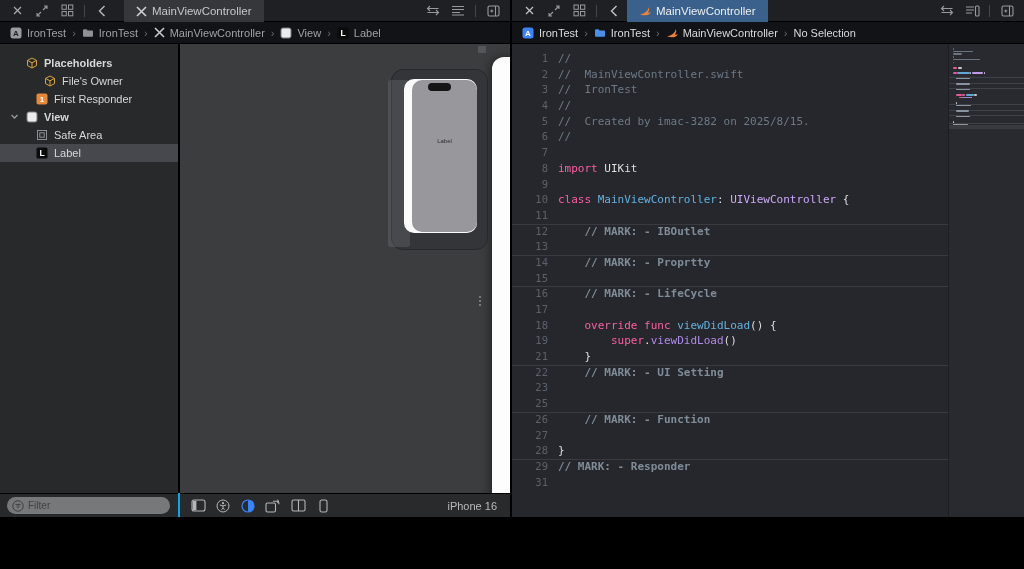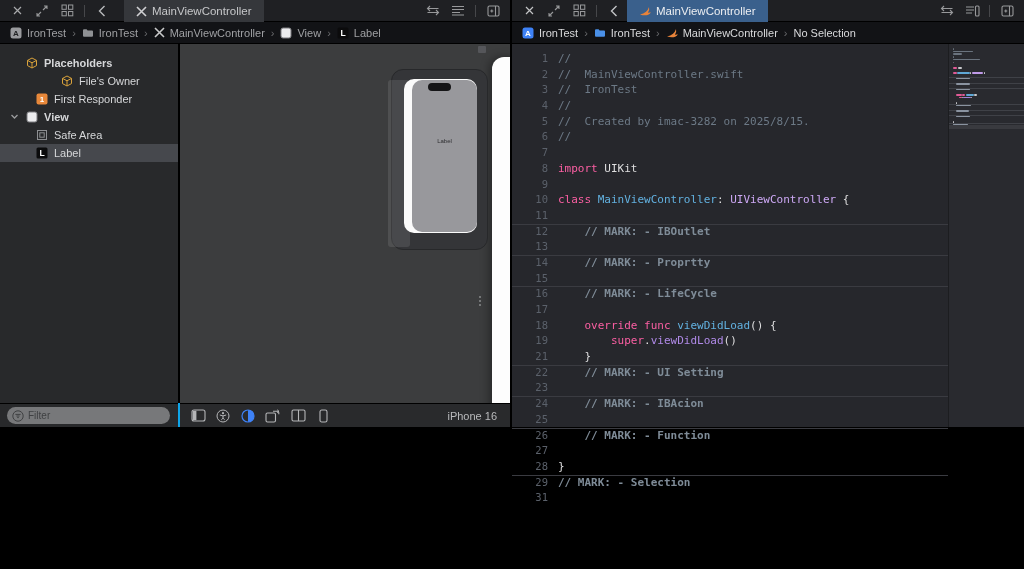--- a/index.html
+++ b/index.html
@@ -1,18 +1,18 @@
 <!DOCTYPE html>
 <html><head>
 <meta charset="utf-8">
 <style>
   * { margin:0; padding:0; box-sizing:border-box; }
   html,body { width:1024px; height:569px; background:#000; overflow:hidden; }
   body { font-family:"Liberation Sans", sans-serif; -webkit-font-smoothing:antialiased; }
-  .app { position:relative; width:1024px; height:427px; background:#0ea5e9; }
+  .app { position:relative; width:1024px; height:517px; background:#0ea5e9; }
 
   .pane { position:absolute; top:0; bottom:0; }
   .pane-left  { left:0;   width:510px; }
   .pane-right { left:512px; width:512px; }
   .pane-divider { position:absolute; top:0; bottom:0; left:510px; width:2px; background:#000; }
 
   
   .tabbar { position:absolute; left:0; right:0; top:0; height:22px; background:#1f2023;
             border-bottom:1px solid #000; display:flex; align-items:center; }
   .tb-left { display:flex; align-items:center; gap:9px; padding-left:9px; }
@@ -207,21 +207,21 @@
         <div class="outline-rows" id="outline-rows">
             <div class="outline-row bold" style="padding-left: 26px;">
               <span>
                 <svg width="12" height="12" viewBox="0 0 12 12" fill="none" stroke="#D9A23B" stroke-width="1">
                   <path d="M6 1l4.5 2.4v5.2L6 11 1.5 8.6V3.4z"></path>
                   <path d="M1.5 3.4L6 5.8l4.5-2.4M6 5.8V11"></path>
                 </svg>
               </span>
               <span>Placeholders</span>
             </div>
-            <div class="outline-row" style="padding-left: 44px; margin-left: 17px;">
+            <div class="outline-row" style="padding-left: 44px;">
               <span>
                 <svg width="12" height="12" viewBox="0 0 12 12" fill="none" stroke="#D9A23B" stroke-width="1">
                   <path d="M6 1l4.5 2.4v5.2L6 11 1.5 8.6V3.4z"></path>
                   <path d="M1.5 3.4L6 5.8l4.5-2.4M6 5.8V11"></path>
                 </svg>
               </span>
               <span>File's Owner</span>
             </div>
             <div class="outline-row" style="padding-left: 36px;">
               <span>
@@ -446,26 +446,25 @@
           <div class="crow"><span class="gut">13</span><span class="codeln"></span></div>
           <div class="crow sep"><span class="gut">14</span><span class="codeln"><span class="seg-pl">    </span><span class="seg-mark">// MARK: - Proprtty</span></span></div>
           <div class="crow"><span class="gut">15</span><span class="codeln"></span></div>
           <div class="crow sep"><span class="gut">16</span><span class="codeln"><span class="seg-pl">    </span><span class="seg-mark">// MARK: - LifeCycle</span></span></div>
           <div class="crow"><span class="gut">17</span><span class="codeln"></span></div>
           <div class="crow"><span class="gut">18</span><span class="codeln"><span class="seg-pl">    </span><span class="seg-kw">override</span><span class="seg-pl"> </span><span class="seg-kw">func</span><span class="seg-pl"> </span><span class="seg-ty">viewDidLoad</span><span class="seg-pl">() {</span></span></div>
           <div class="crow"><span class="gut">19</span><span class="codeln"><span class="seg-pl">        </span><span class="seg-kw">super</span><span class="seg-pl">.</span><span class="seg-mem">viewDidLoad</span><span class="seg-pl">()</span></span></div>
           <div class="crow"><span class="gut">21</span><span class="codeln"><span class="seg-pl">    }</span></span></div>
           <div class="crow sep"><span class="gut">22</span><span class="codeln"><span class="seg-pl">    </span><span class="seg-mark">// MARK: - UI Setting</span></span></div>
           <div class="crow"><span class="gut">23</span><span class="codeln"></span></div>
-          <div class="crow sep"><span class="gut">24</span><span class="codeln"><span class="seg-pl">    </span><span class="seg-mark">// MARK: - IBAcion</span></span></div>
           <div class="crow"><span class="gut">25</span><span class="codeln"></span></div>
           <div class="crow sep"><span class="gut">26</span><span class="codeln"><span class="seg-pl">    </span><span class="seg-mark">// MARK: - Function</span></span></div>
           <div class="crow"><span class="gut">27</span><span class="codeln"></span></div>
           <div class="crow"><span class="gut">28</span><span class="codeln"><span class="seg-pl">}</span></span></div>
-          <div class="crow sep"><span class="gut">29</span><span class="codeln"><span class="seg-mark">// MARK: - Selection</span></span></div>
+          <div class="crow sep"><span class="gut">29</span><span class="codeln"><span class="seg-mark">// MARK: - Responder</span></span></div>
           <div class="crow"><span class="gut">31</span><span class="codeln"></span></div>
         </div>
       <div class="minimap" id="minimap">
           <div class="mm-bar" style="left: 4px; top: 4px; width: 1.44px; background: rgb(106, 115, 126);"></div>
           <div class="mm-bar" style="left: 4px; top: 6.7px; width: 20.16px; background: rgb(106, 115, 126);"></div>
           <div class="mm-bar" style="left: 4px; top: 9.4px; width: 8.64px; background: rgb(106, 115, 126);"></div>
           <div class="mm-bar" style="left: 4px; top: 12.1px; width: 1.44px; background: rgb(106, 115, 126);"></div>
           <div class="mm-bar" style="left: 4px; top: 14.8px; width: 27.36px; background: rgb(106, 115, 126);"></div>
           <div class="mm-bar" style="left: 4px; top: 17.5px; width: 1.44px; background: rgb(106, 115, 126);"></div>
           <div class="mm-bar" style="left: 4px; top: 22.9px; width: 4.32px; background: rgb(224, 90, 150);"></div>

